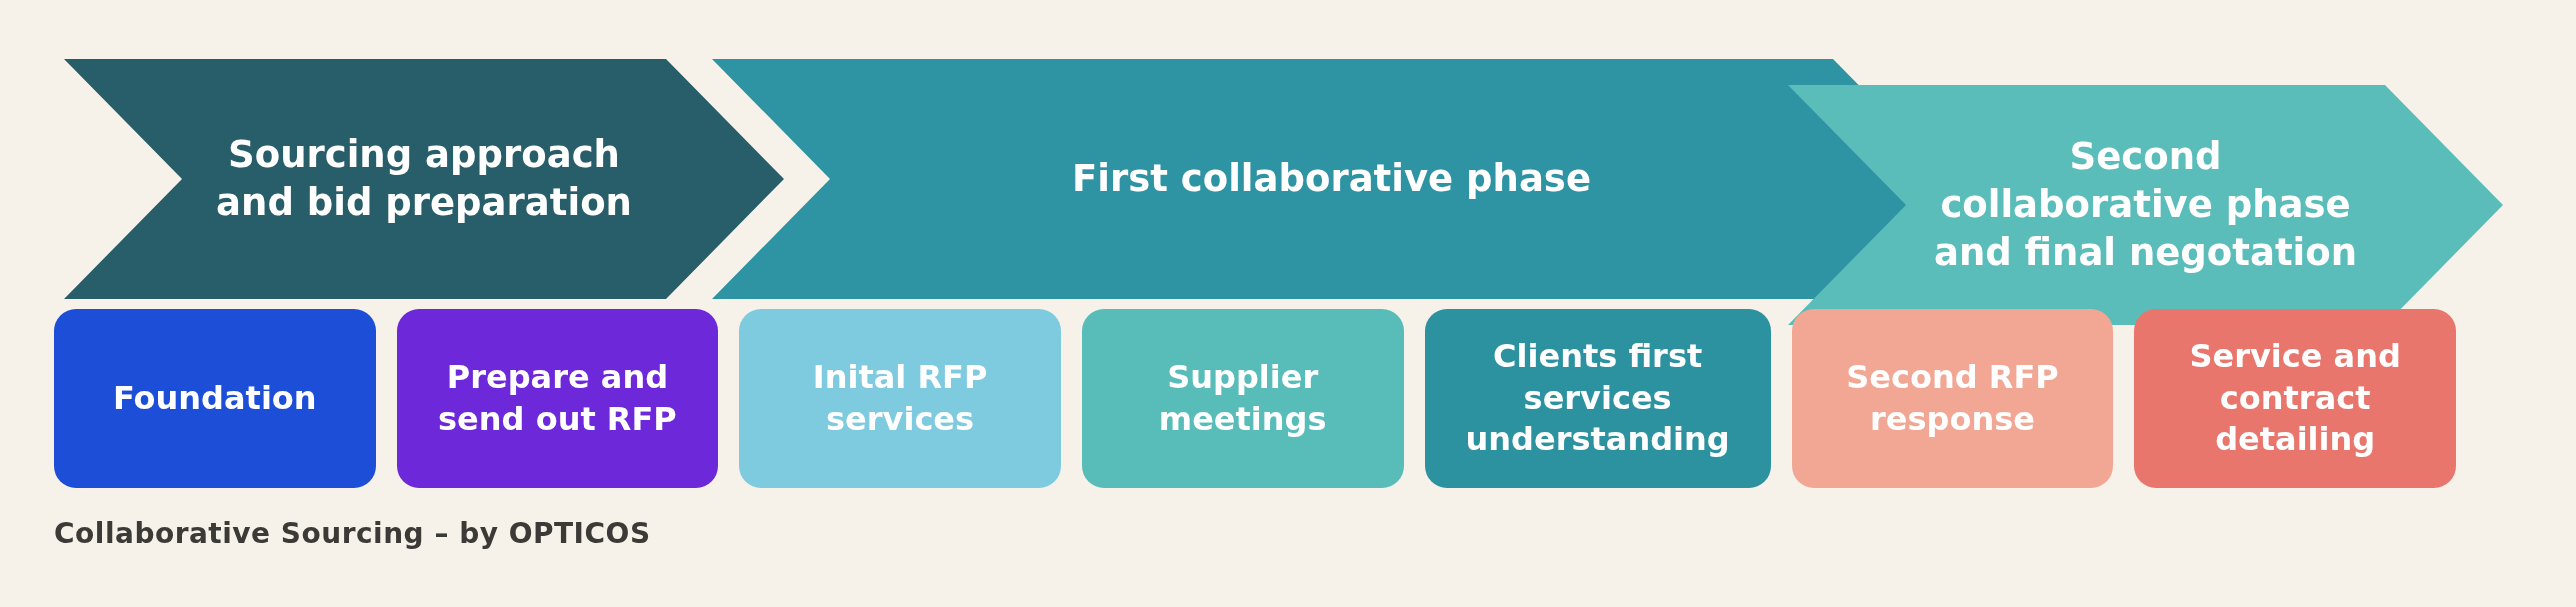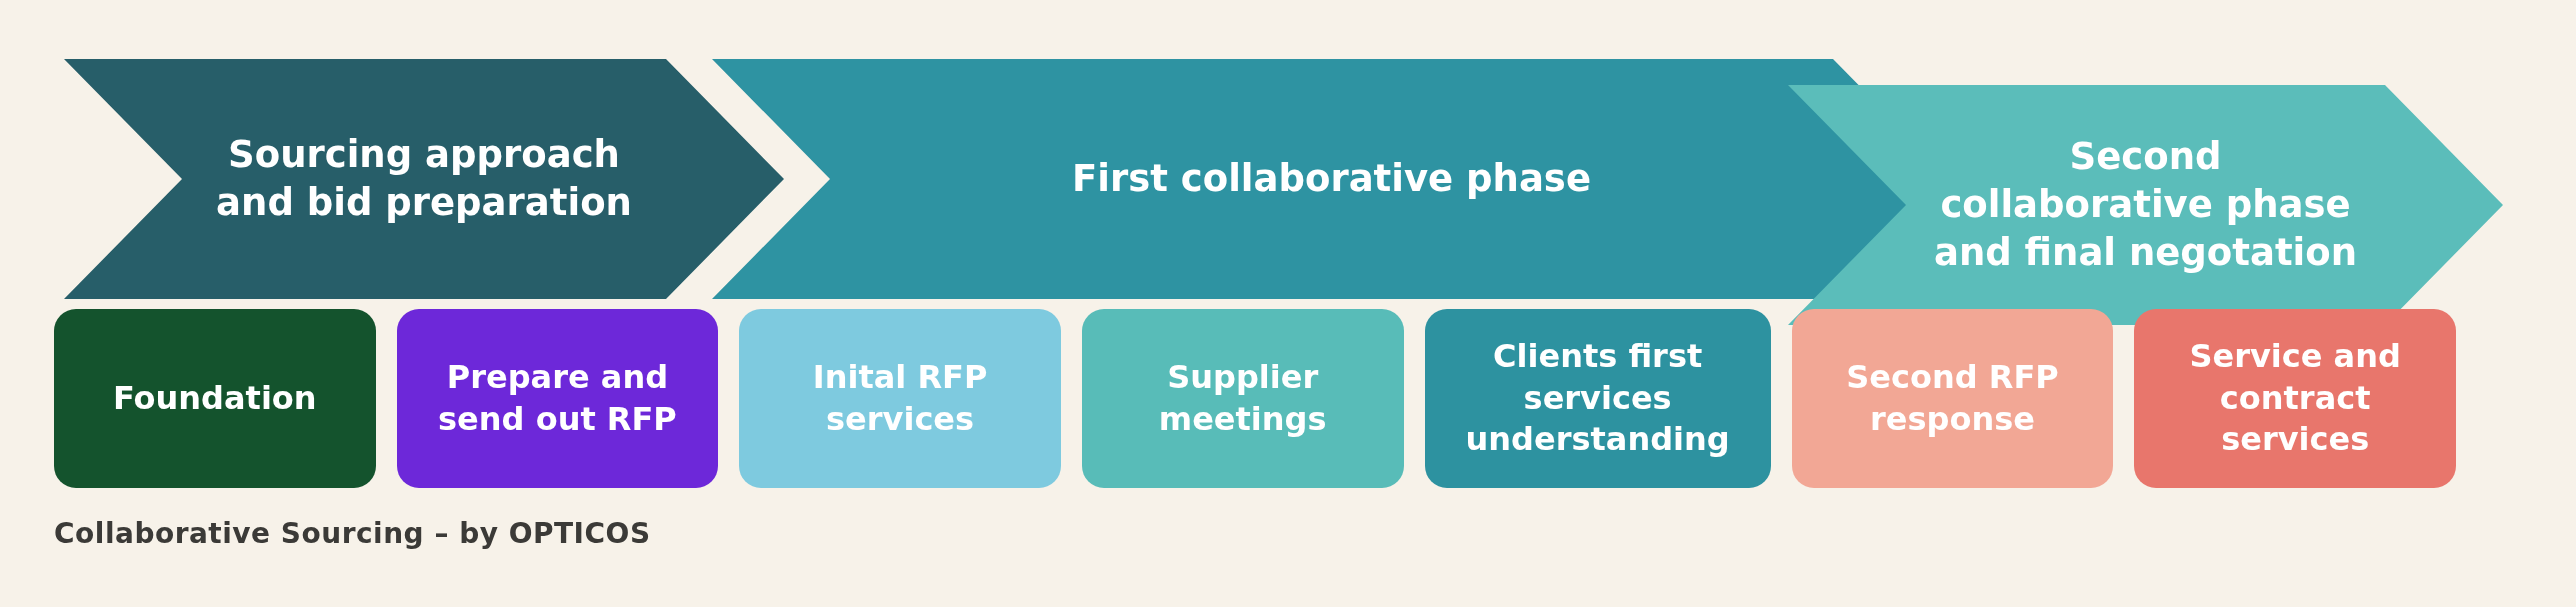--- a/index.html
+++ b/index.html
@@ -97,21 +97,21 @@
   <div class="chevron phase-2" style="background: rgb(46, 147, 162);">
     <div class="label">First collaborative phase</div>
   </div>
 
   <div class="chevron phase-3" style="background: rgb(91, 189, 186);">
     <div class="label">Second collaborative phase and final negotation</div>
   </div>
 
   <div class="steps">
 
-    <div class="step" style="background: #14532d;">
+    <div class="step" style="background: #1d4ed8;">
       <div class="label">Foundation</div>
     </div>
 
     <div class="step" style="background: #6d28d9;">
       <div class="label">Prepare and send out RFP</div>
     </div>
 
     <div class="step" style="background: rgb(126, 202, 223);">
       <div class="label">Inital RFP services</div>
     </div>
@@ -122,21 +122,21 @@
 
     <div class="step" style="background: rgb(45, 146, 160);">
       <div class="label">Clients first services understanding</div>
     </div>
 
     <div class="step" style="background: rgb(242, 167, 149);">
       <div class="label">Second RFP response</div>
     </div>
 
     <div class="step" style="background: rgb(232, 118, 108);">
-      <div class="label">Service and contract services</div>
+      <div class="label">Service and contract detailing</div>
     </div>
 
   </div>
 
   <div class="caption">Collaborative Sourcing – by OPTICOS</div>
 
 </div>
 
 
 </body></html>

